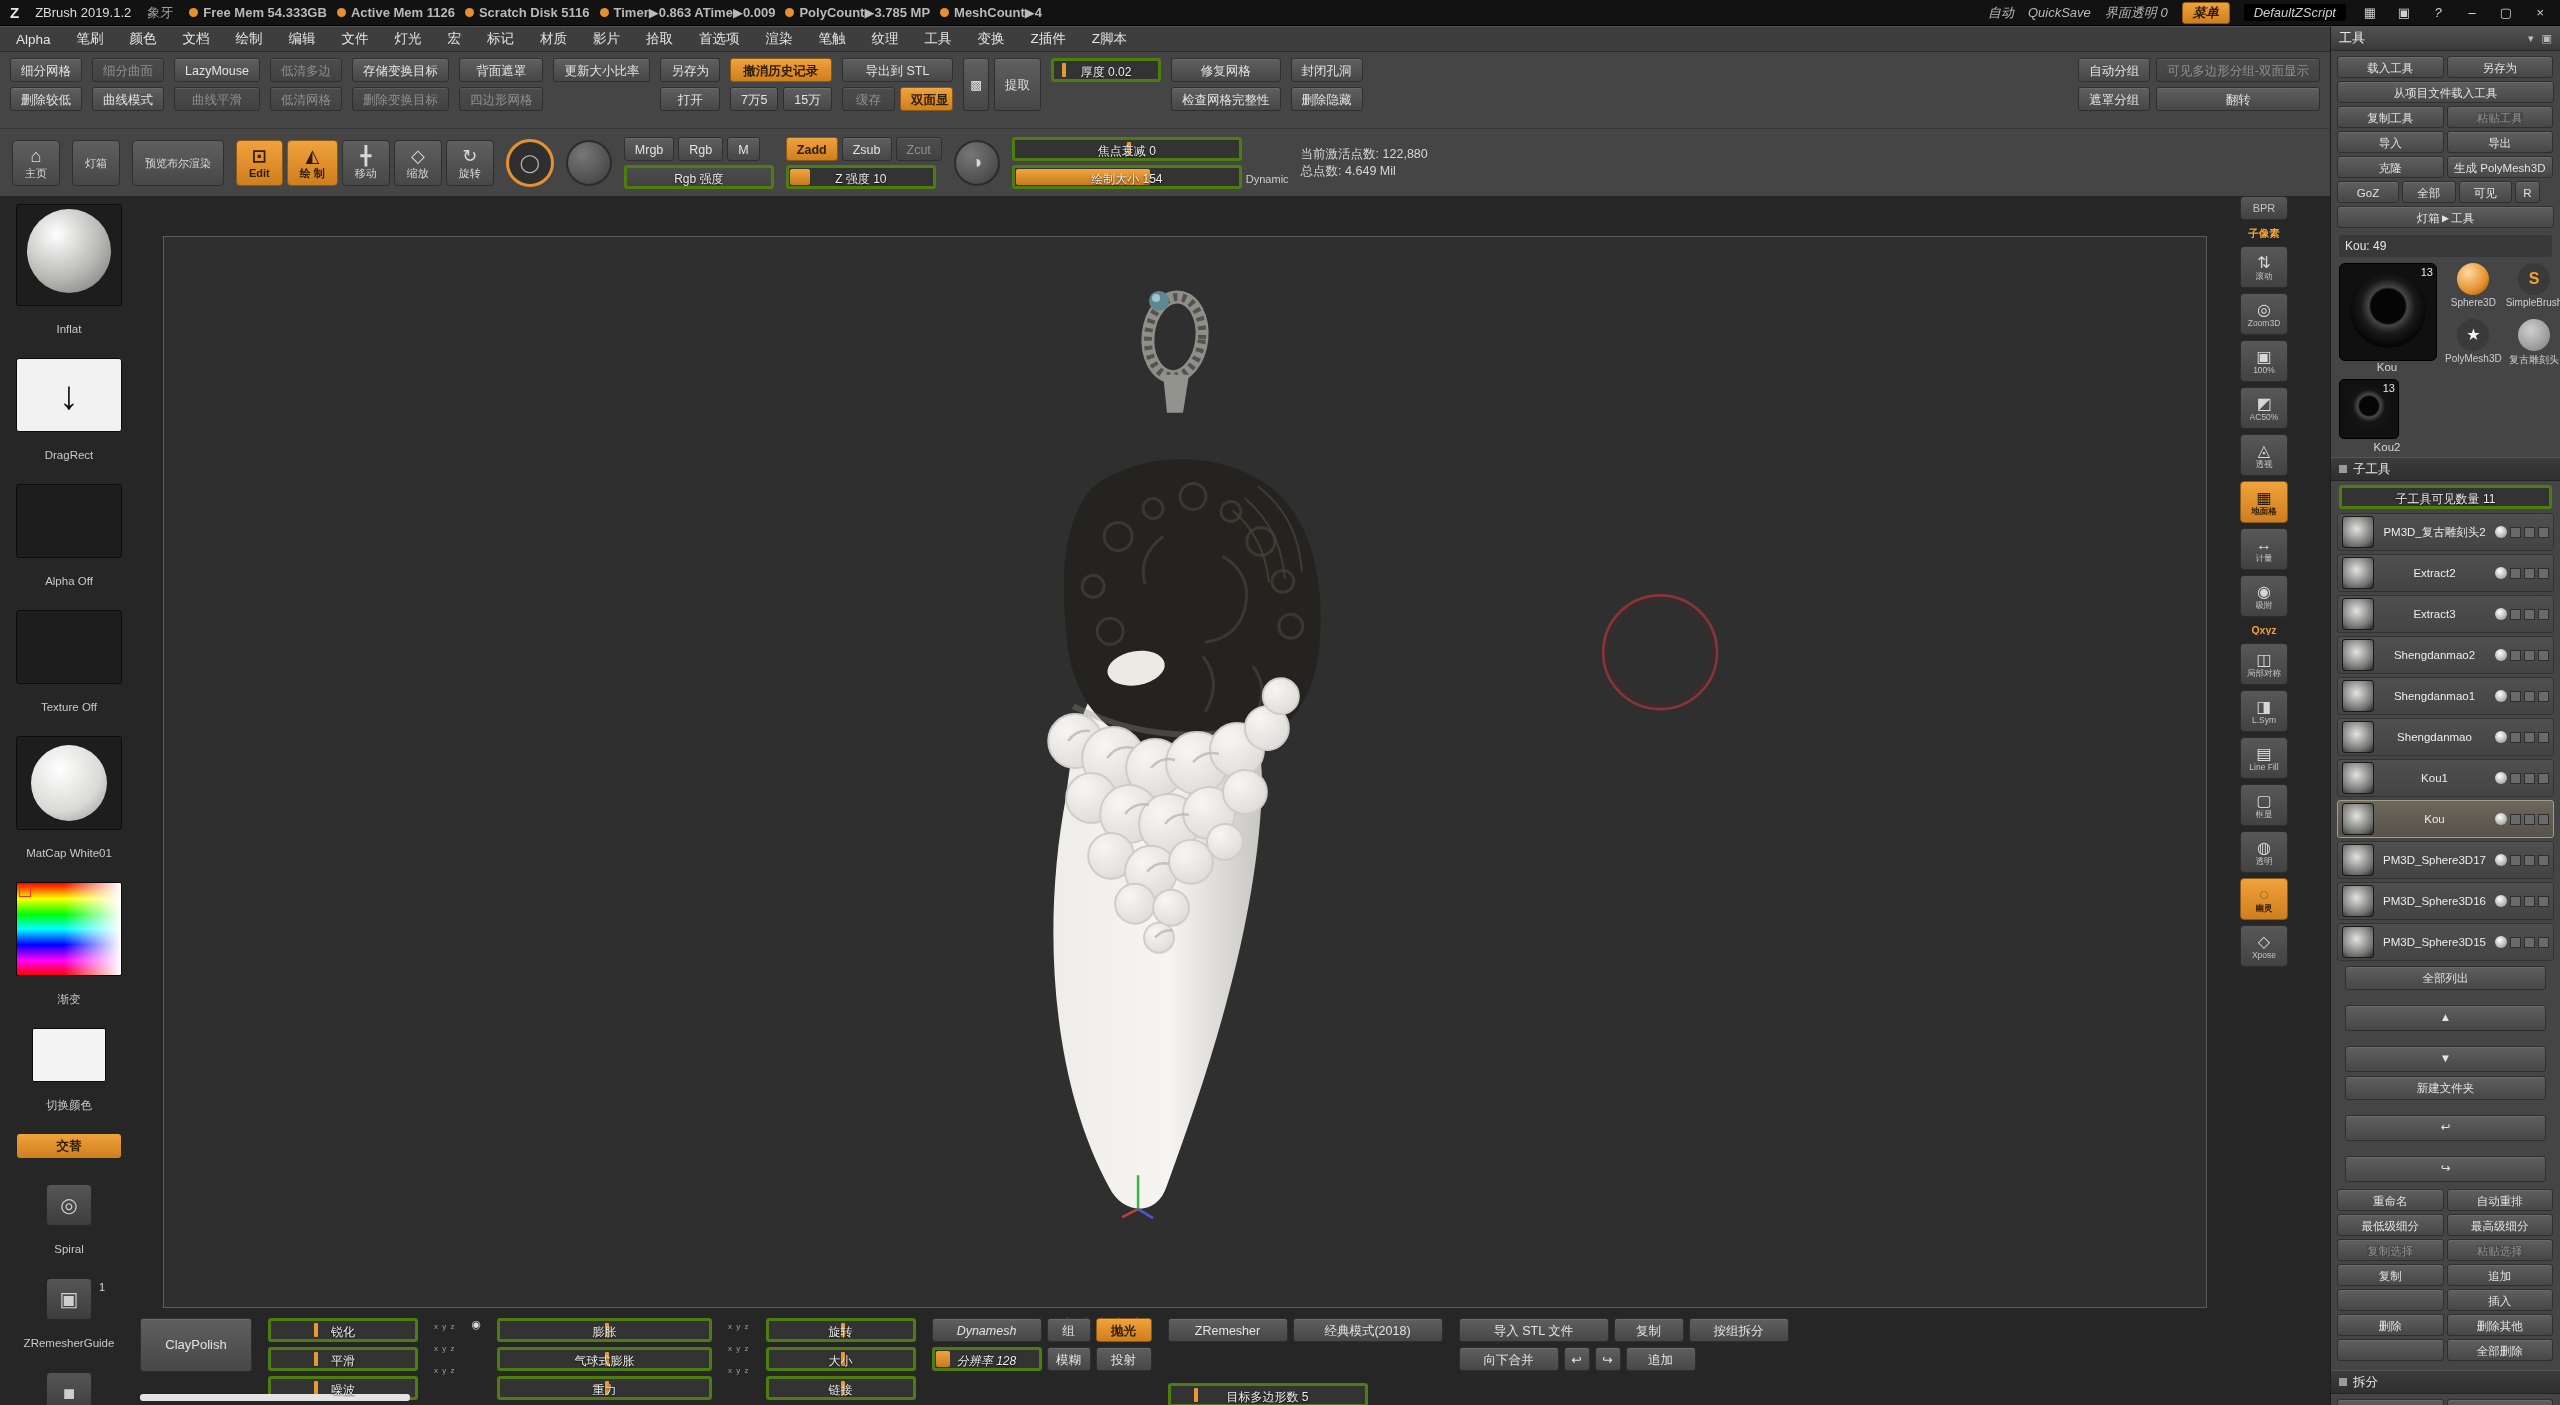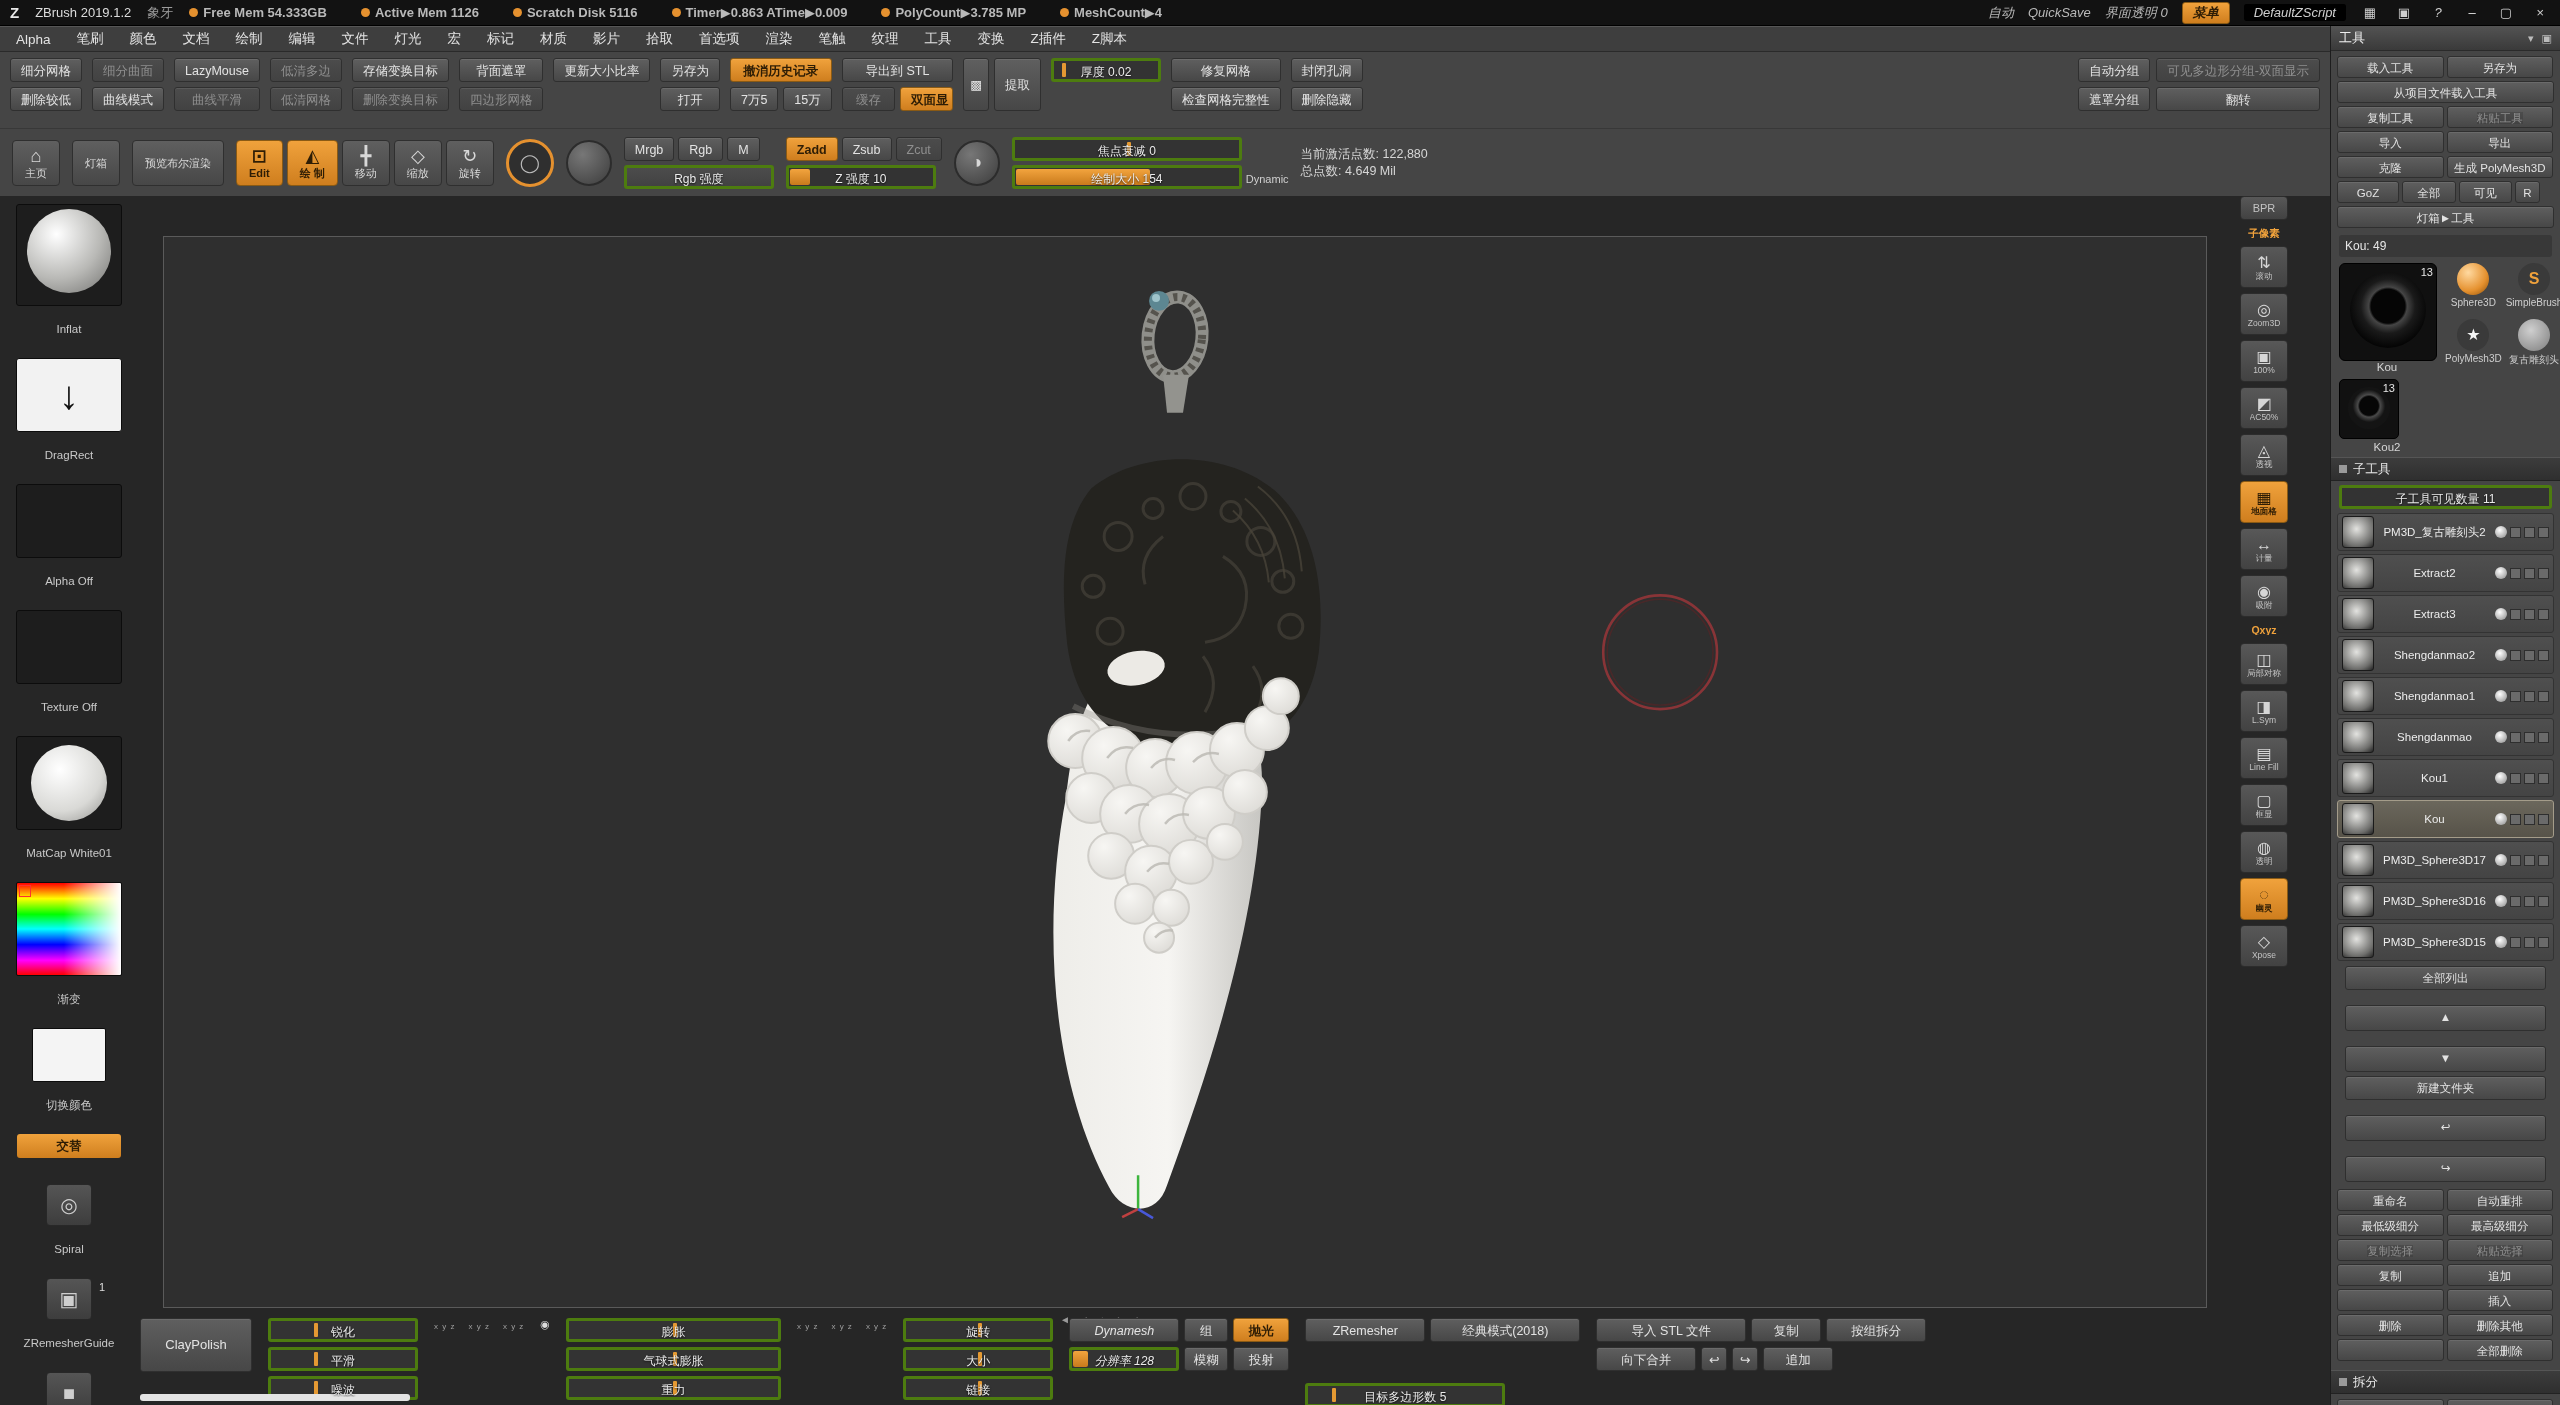--- a/index.html
+++ b/index.html
@@ -6,21 +6,21 @@
   .app{position:relative;width:2560px;height:1405px;background:#262626;overflow:hidden;
        font-family:"Liberation Sans","DejaVu Sans",sans-serif;color:#d8d8d8;font-size:13px;}
 
   
   .titlebar{position:absolute;left:0;top:0;width:2560px;height:26px;background:#121212;
             display:flex;align-items:center;gap:16px;padding:0 10px;box-sizing:border-box;
             font-size:13px;color:#b9b9b9;border-bottom:1px solid #000;}
   .logo{color:#e8e8e8;font-weight:bold;font-size:15px;}
   .tb-app{color:#dcdcdc;}
   .tb-doc{color:#9c9c9c;}
-  .tb-stats{display:flex;gap:34px;align-items:center;}
+  .tb-stats{display:flex;gap:10px;align-items:center;}
   .stat{display:flex;gap:5px;align-items:center;white-space:nowrap;}
   .stat .dot{width:9px;height:9px;border-radius:50%;background:#e5912f;display:inline-block;}
   .tb-right{margin-left:auto;display:flex;gap:14px;align-items:center;font-style:italic;}
   .orange-btn{background:linear-gradient(#f0a23c,#cf7e1e);color:#2e1d05;font-weight:bold;
               padding:1px 10px;border-radius:3px;border:1px solid #8a5a14;}
   .inset{background:#000000;box-shadow:inset 0 1px 3px #000;padding:1px 10px;border-radius:3px;color:#cfcfcf;}
   .winico{display:inline-block;width:20px;text-align:center;color:#cfcfcf;}
 
   
   .menubar{position:absolute;left:0;top:26px;width:2560px;height:26px;background:#3e3e3e;
@@ -169,21 +169,21 @@
   
   .bottombar{position:absolute;left:140px;top:1318px;width:2150px;height:76px;display:flex;gap:16px;
              align-items:flex-start;}
   .claypolish{width:112px;height:54px;display:flex;align-items:center;justify-content:center;
               font-size:13px;}
   .bgroup{display:flex;flex-direction:column;gap:5px;}
   .brow{display:flex;gap:5px;align-items:center;}
   .sl-a{width:150px;}
   .sl-b{width:215px;}
   .sl-c{width:150px;}
-  .axiscol{display:flex;flex-direction:row;gap:13px;padding-top:4px;}
+  .axiscol{display:flex;flex-direction:column;gap:13px;padding-top:4px;}
   .axiscol span{font-size:8px;color:#9f9f9f;letter-spacing:1px;}
   .microdot{font-size:11px;color:#ddd;}
   .hscroll{position:absolute;left:140px;top:1394px;width:270px;height:7px;background:#e4e4e4;border-radius:3px;}
 
   .b110{width:110px;font-style:italic;}.b44{width:44px;padding:0 2px;}.b56{width:56px;padding:0 2px;}
   .b120{width:120px;}.b150{width:150px;}.b200{width:200px;margin-top:36px;}.b70{width:70px;}.b100w{width:100px;}
   .b26{width:26px;padding:0;}
 </style>
 </head>
 <body>

